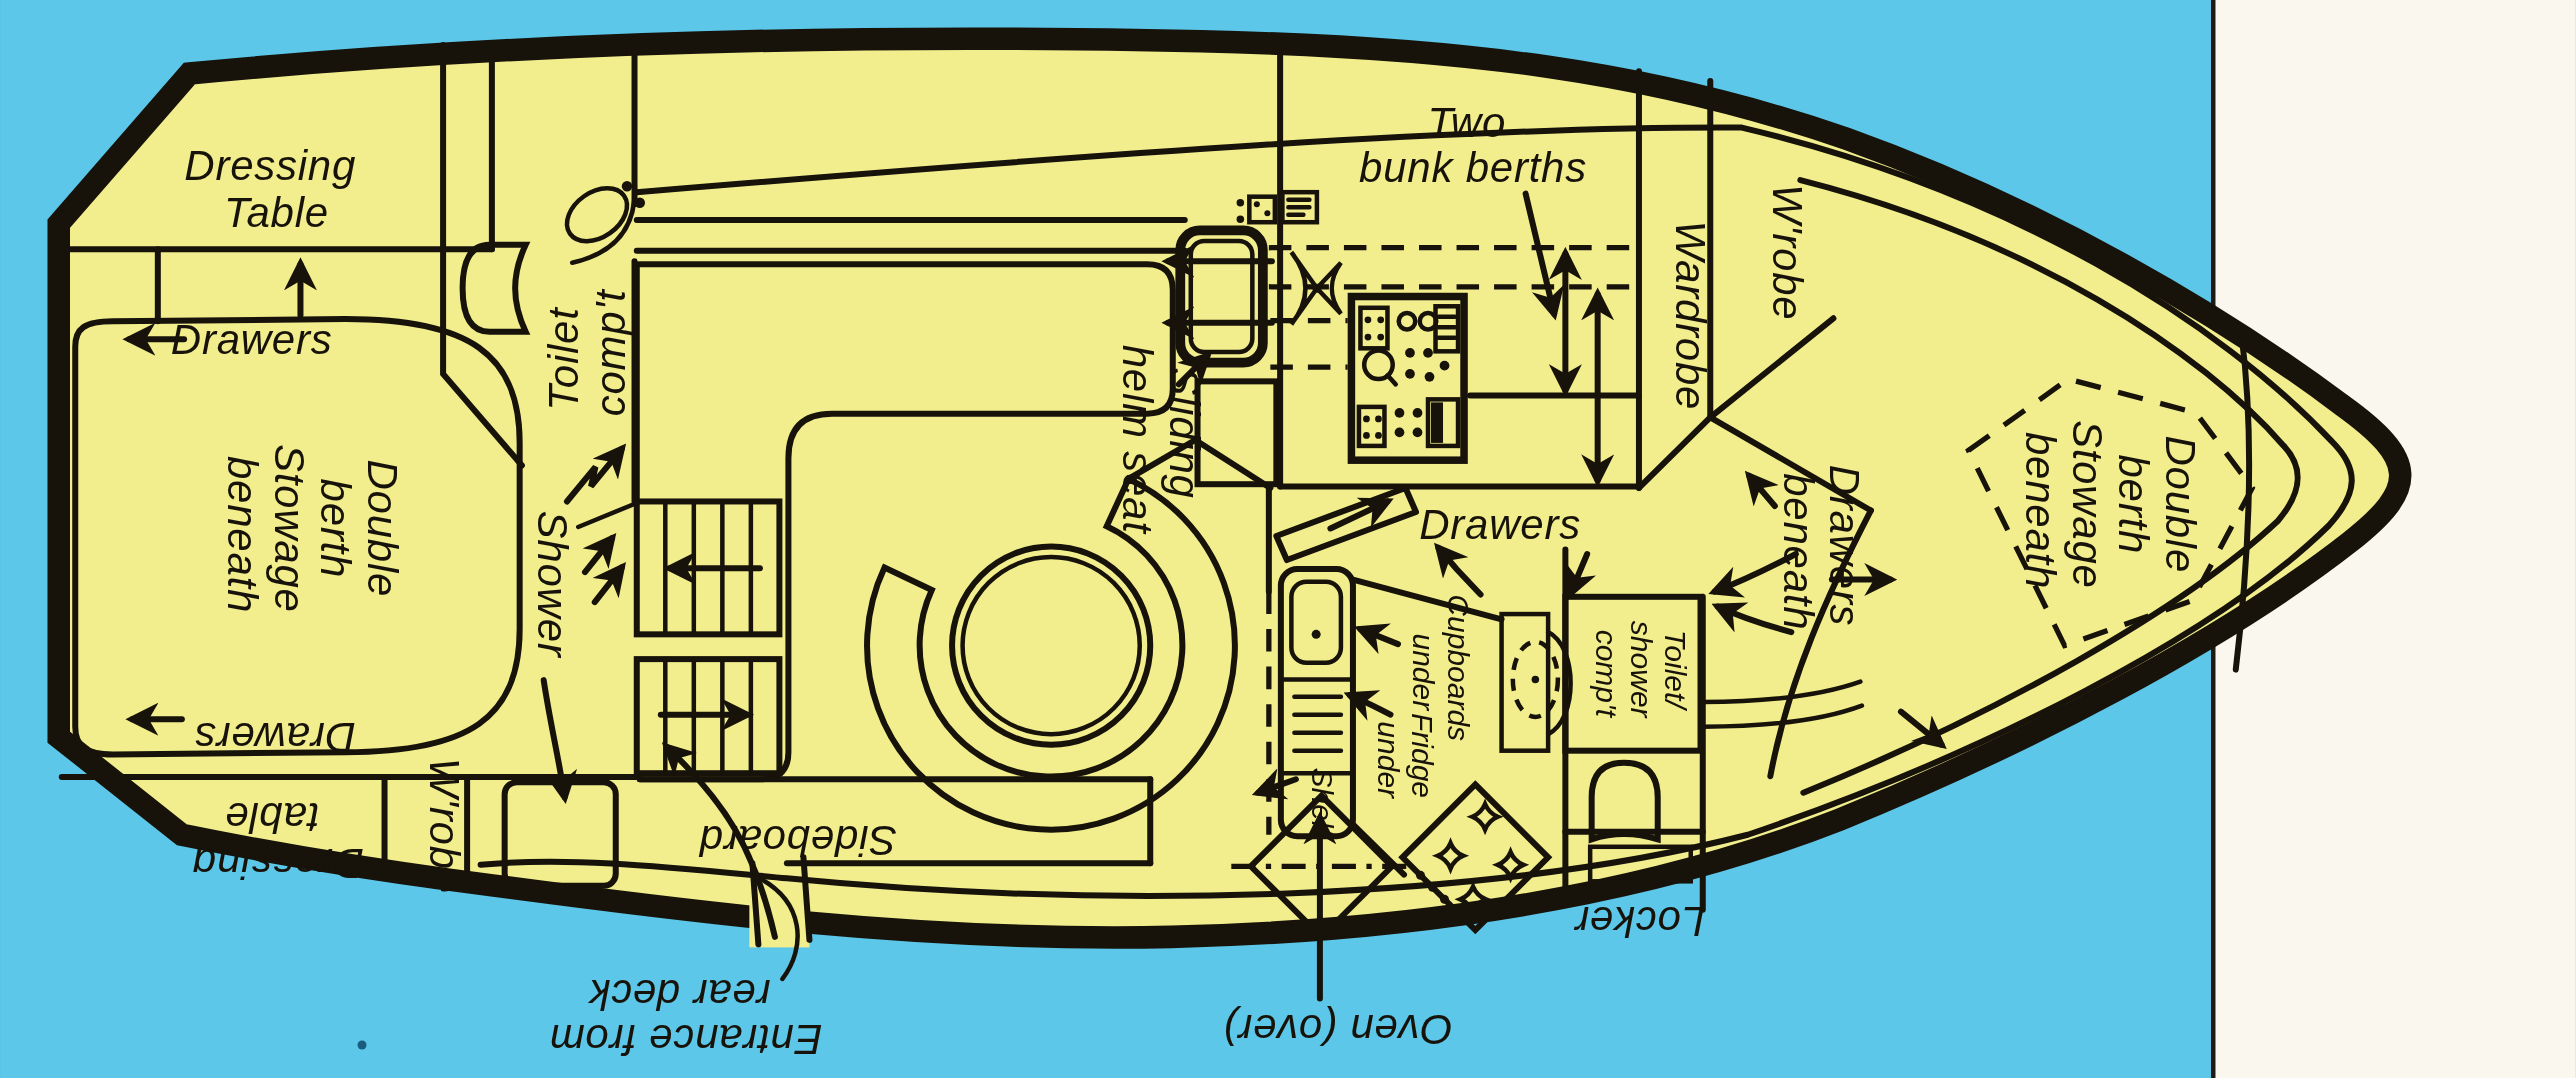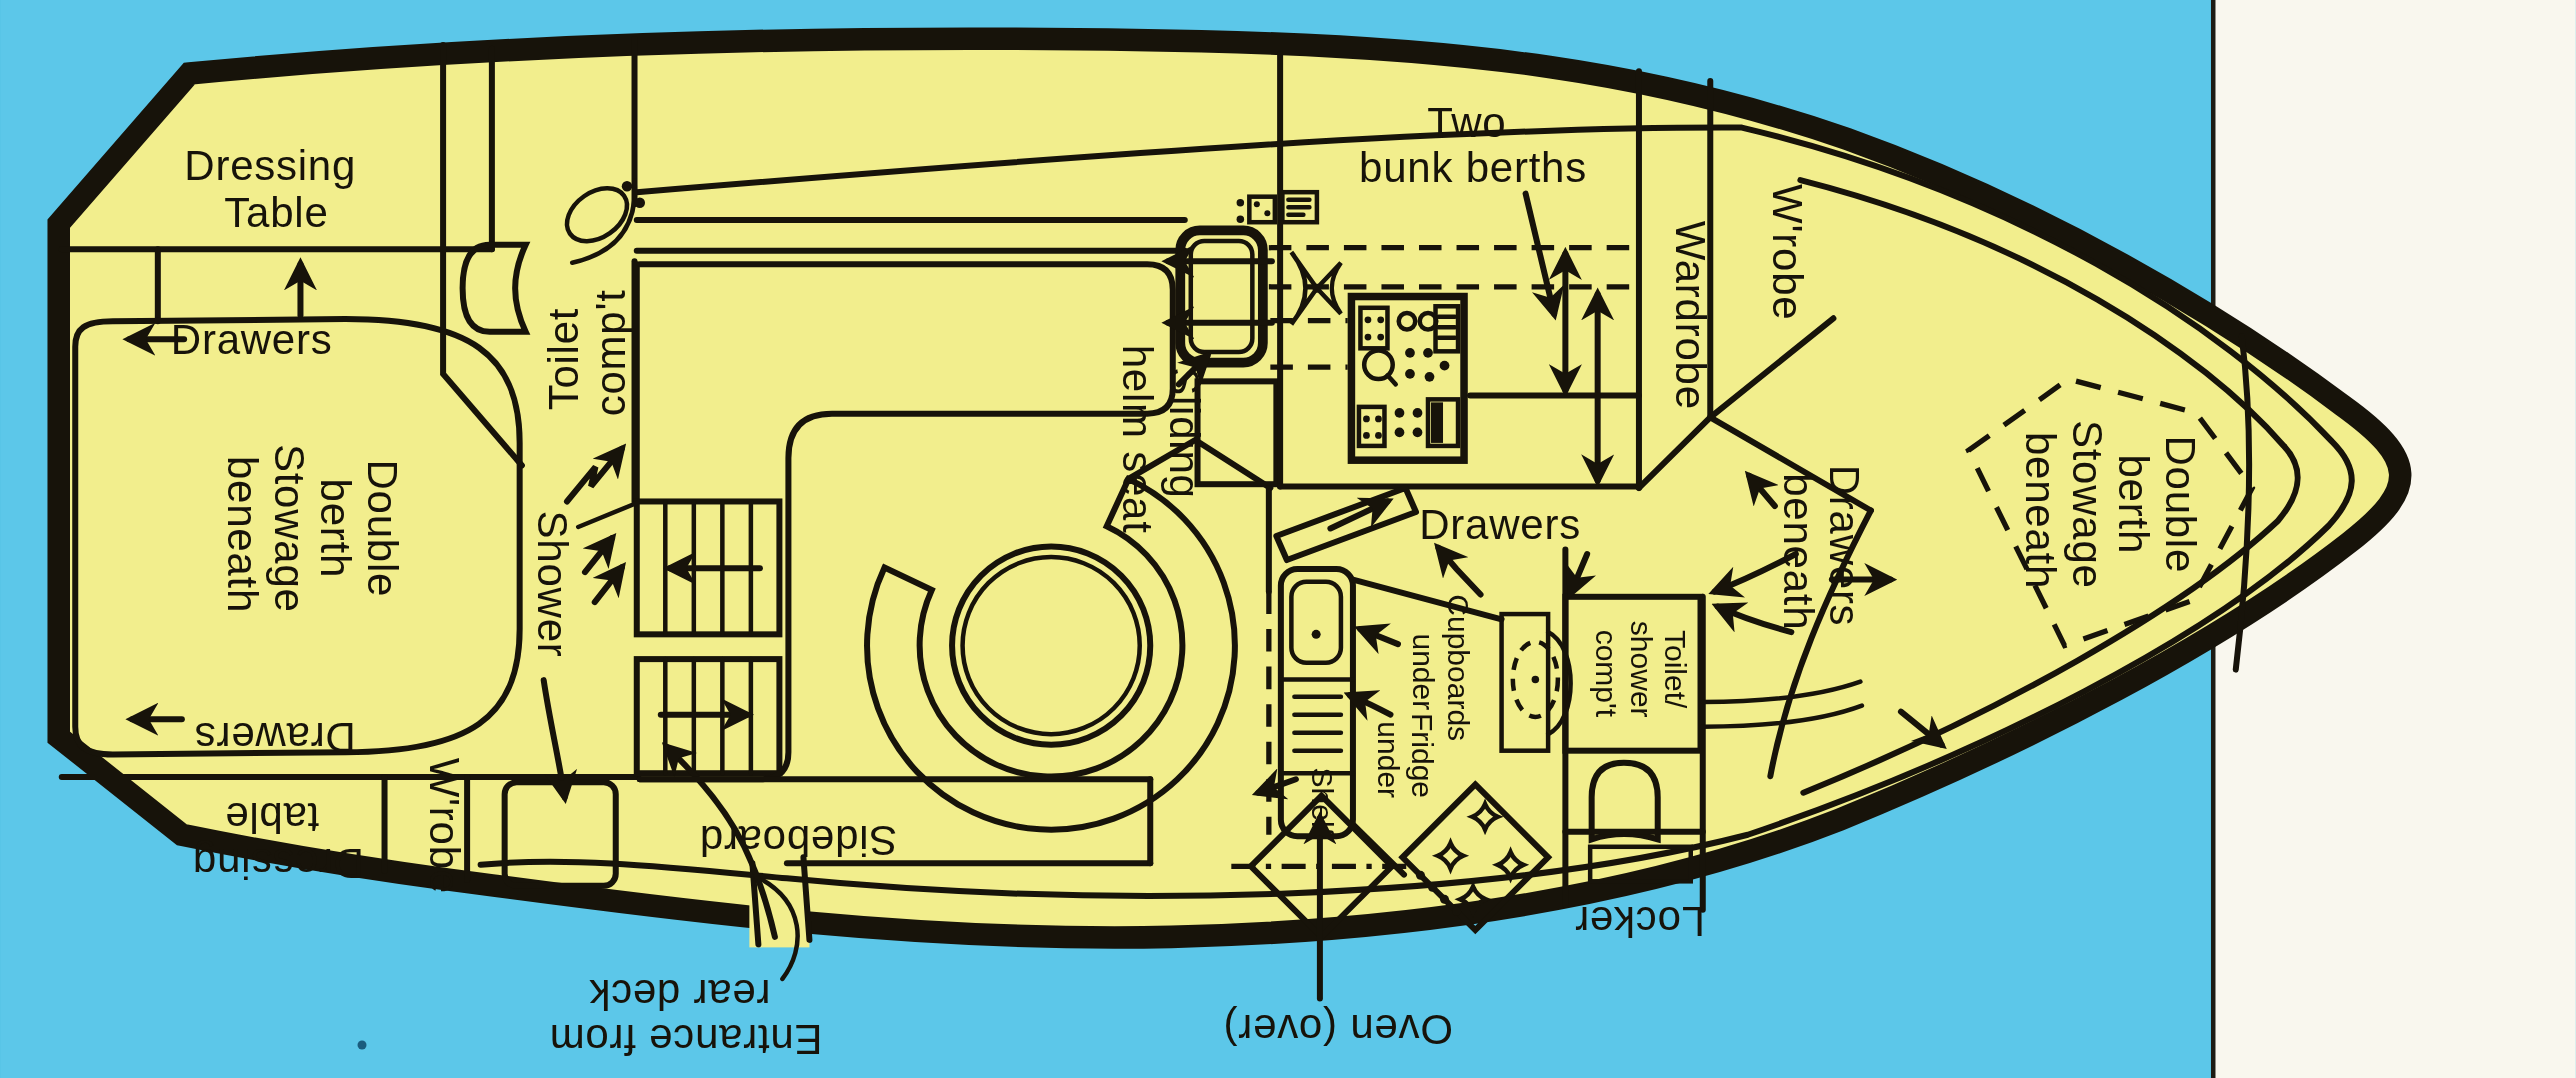--- a/index.html
+++ b/index.html
@@ -1,17 +1,17 @@
 <!DOCTYPE html>
 <html style="font-size:12px"><head>
 <meta charset="utf-8">
 <style>
   html,body{margin:0;padding:0;background:#4db9dd;}
   .wrap{position:relative;width:2576px;height:1078px;overflow:hidden;
-        font-family:"Liberation Sans", sans-serif;}
+        font-family:"Liberation Sans", sans-serif;font-style:italic;}
   svg{position:absolute;left:0;top:0;}
   text{fill:#17130a;font-family:"Liberation Sans", sans-serif;}
   .lbl{font-size:56px;font-weight:400;letter-spacing:1px;}
   .lbl-sm{font-size:40px;font-weight:400;}
   .ln{stroke:#17130a;stroke-width:8;fill:none;stroke-linecap:round;}
   .ln-thin{stroke:#17130a;stroke-width:6;fill:none;stroke-linecap:round;}
   .ln-dash{stroke:#17130a;stroke-width:7;fill:none;stroke-dasharray:30 20;}
   .ln-dashdot{stroke:#17130a;stroke-width:7;fill:none;stroke-dasharray:32 14 7 14;}
   .arrow{stroke:#17130a;stroke-width:8;fill:none;stroke-linecap:round;}
   .dot{fill:#17130a;stroke:none;}

